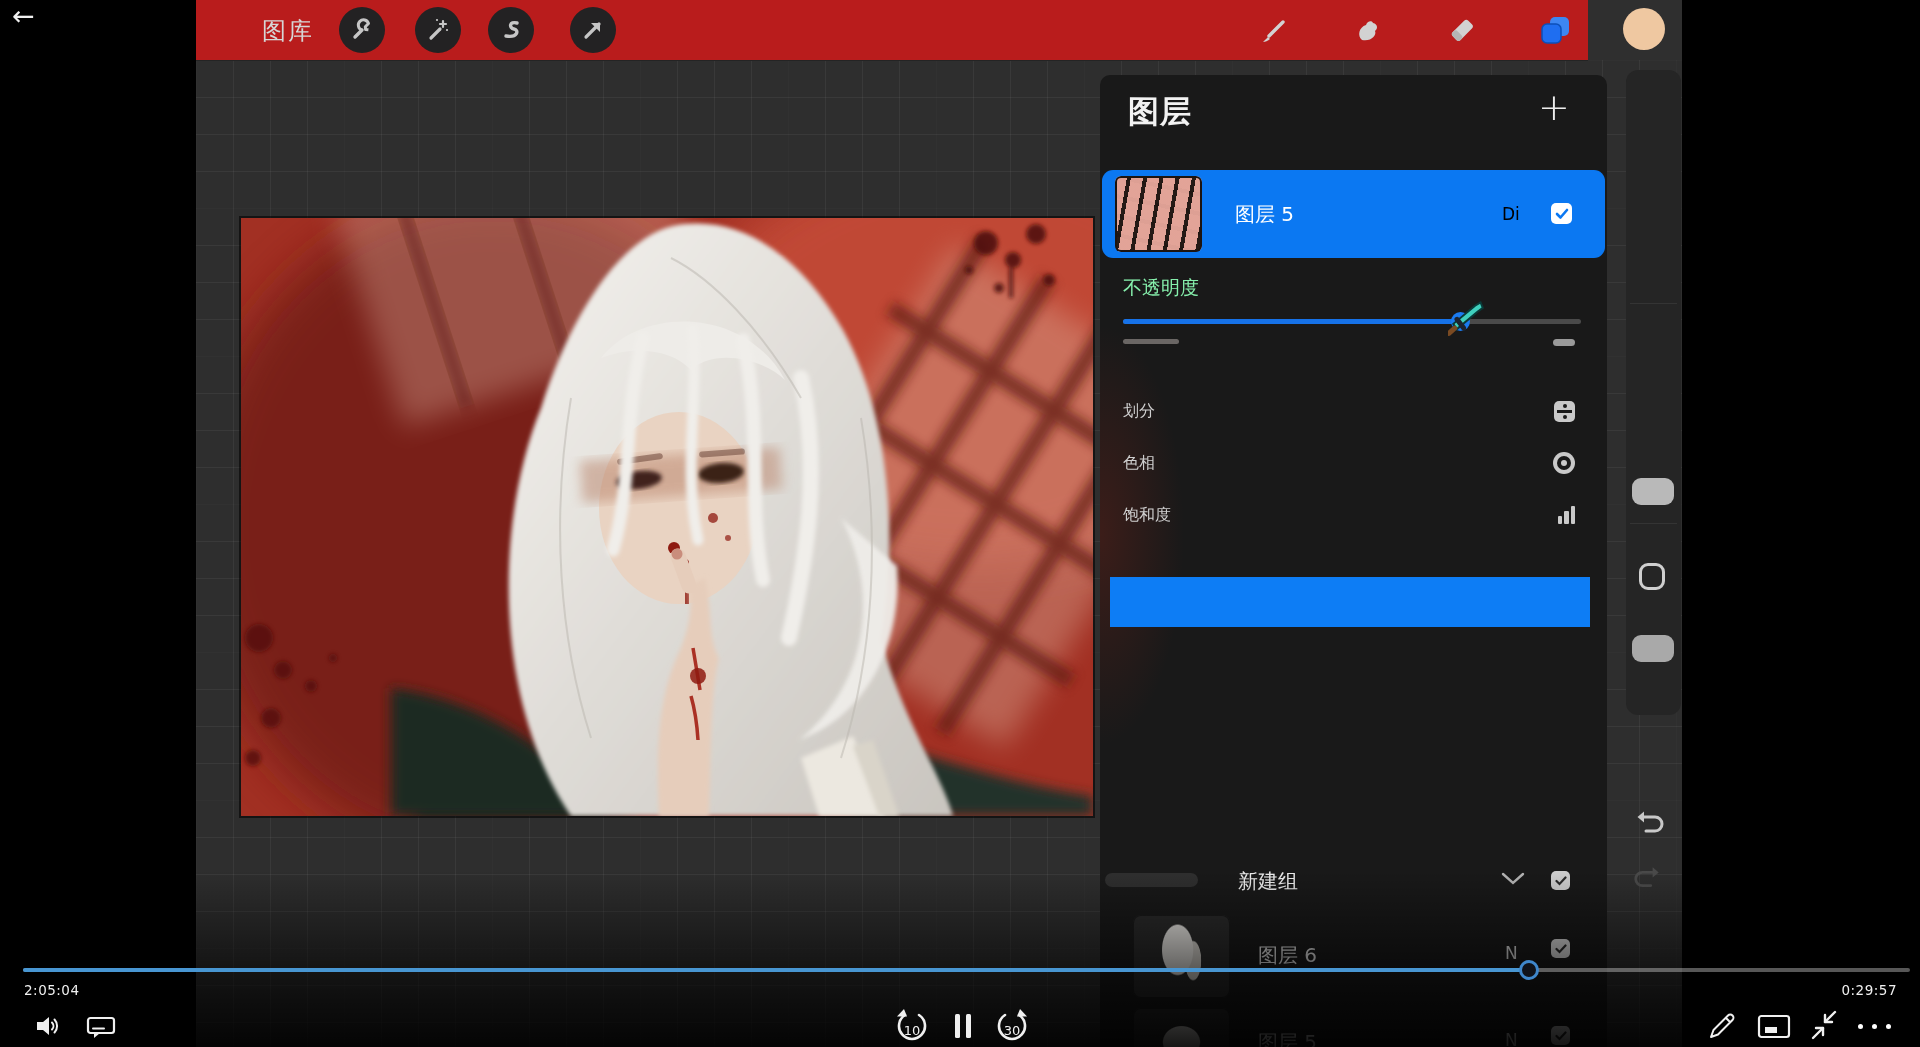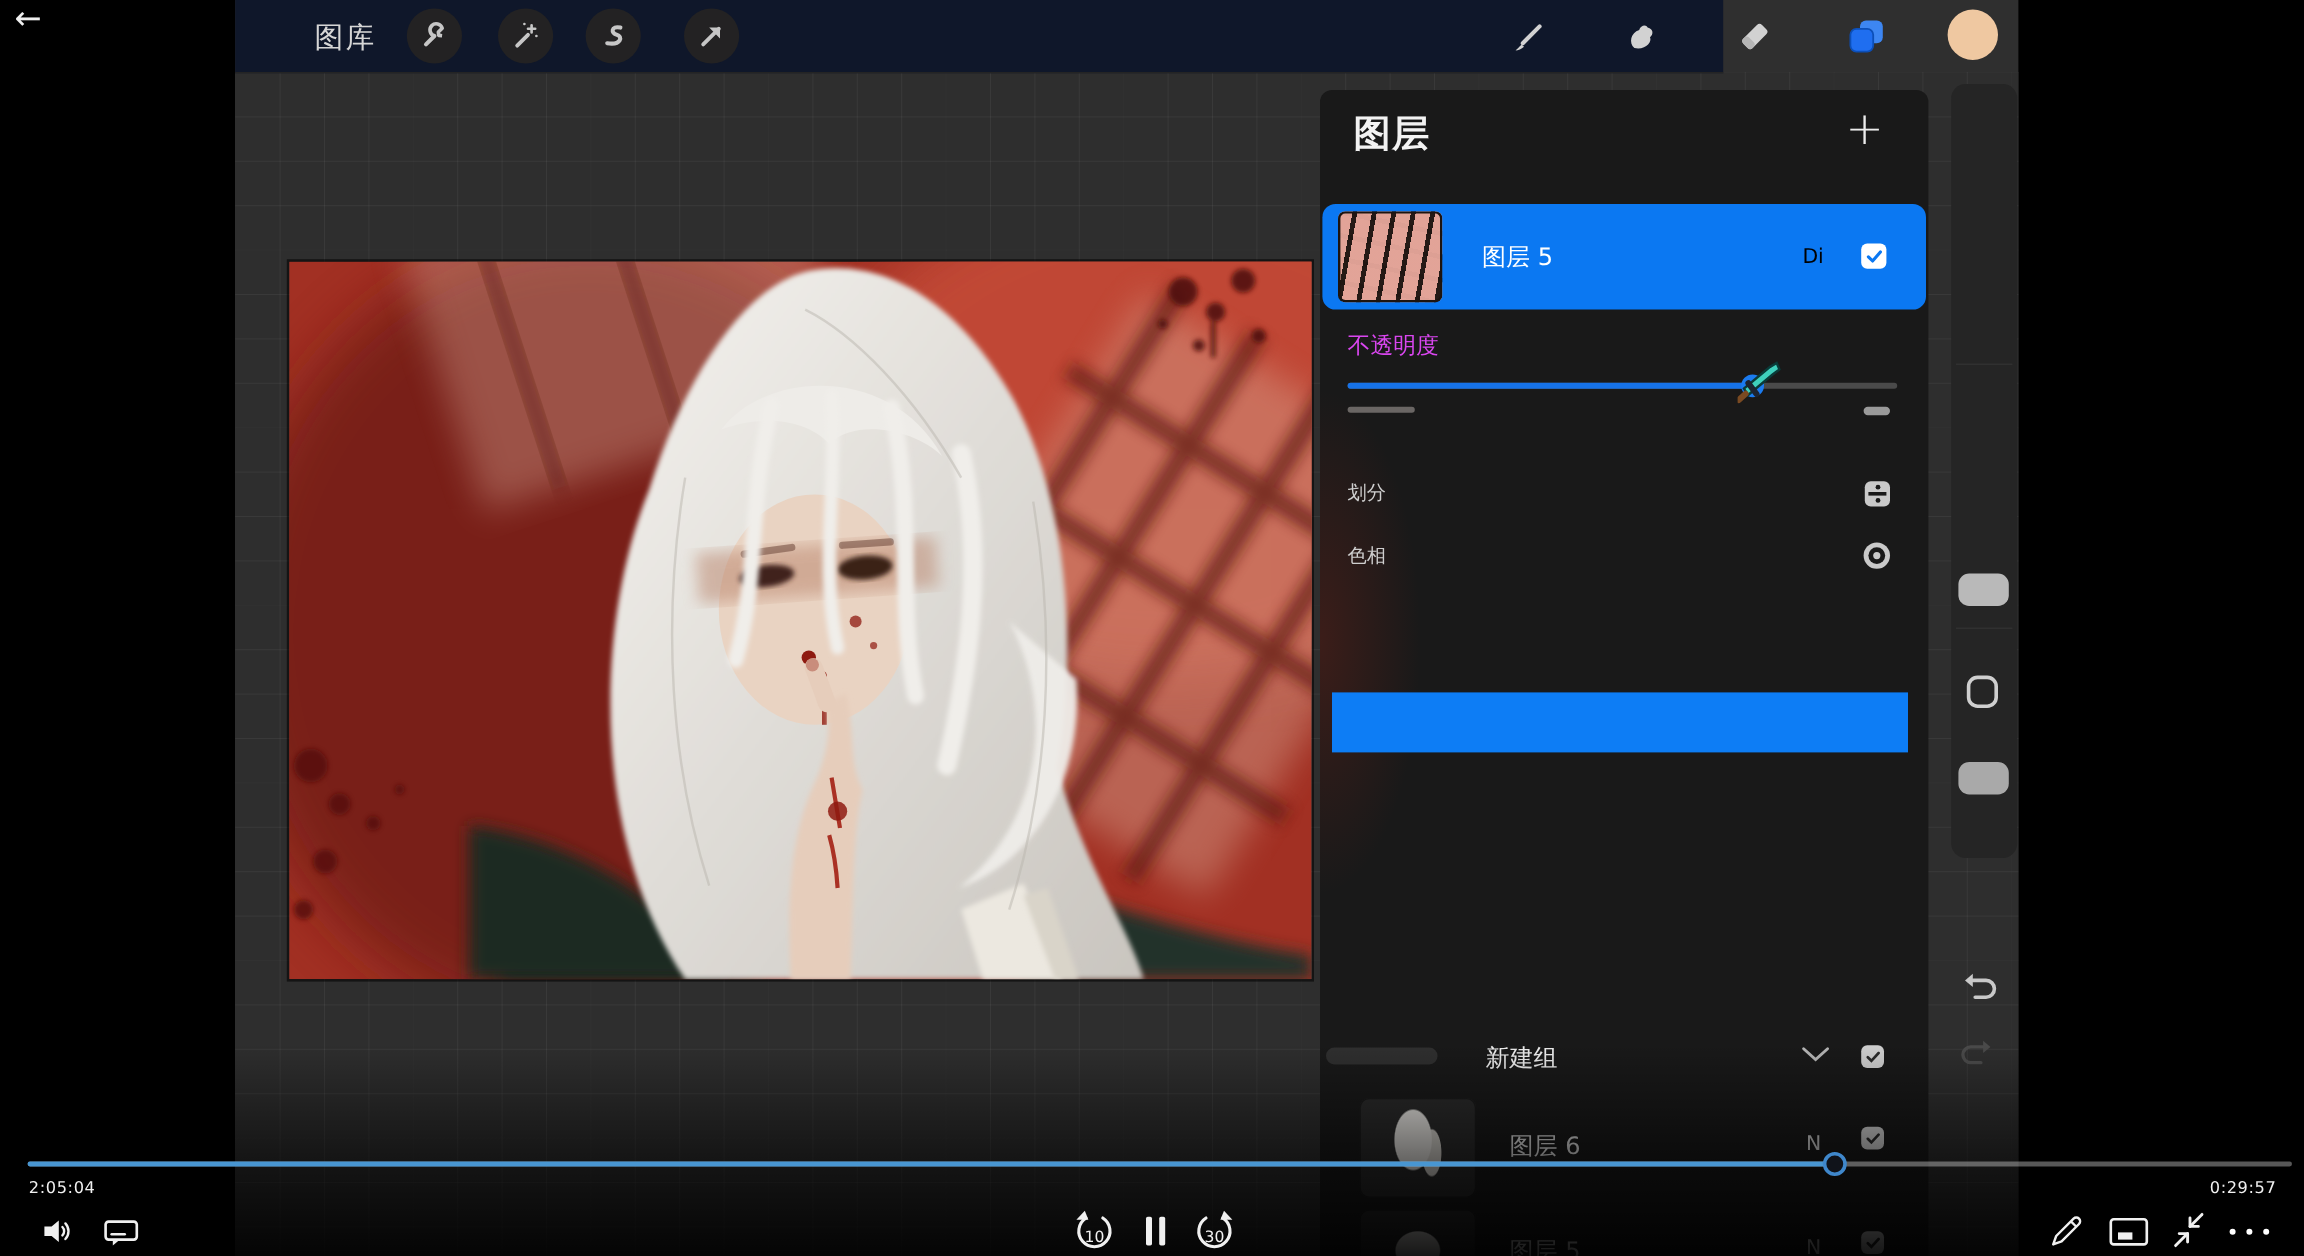--- a/index.html
+++ b/index.html
@@ -7,21 +7,21 @@
          font-family:"DejaVu Sans","Liberation Sans",sans-serif;color:#e8e8e8;}
   .abs{position:absolute;}
   
   #video{left:196px;top:0;width:1486px;height:1047px;background:#2f2f2f;}
   #workspace{left:0;top:60px;width:1486px;height:987px;background-color:#2e2e2e;
     background-image:linear-gradient(rgba(255,255,255,0.05) 1px,transparent 1px),
                      linear-gradient(90deg,rgba(255,255,255,0.05) 1px,transparent 1px),
                      linear-gradient(rgba(0,0,0,0.18) 1px,transparent 1px),
                      linear-gradient(90deg,rgba(0,0,0,0.18) 1px,transparent 1px);
     background-size:37px 37px,37px 37px,148px 148px,148px 148px;}
-  #topbar{left:0;top:0;width:1240px;height:60px;background:#0f172a;border-bottom:1px solid #242424;}
+  #topbar{left:0;top:0;width:1392px;height:60px;background:#b91c1c;border-bottom:1px solid #242424;}
   .toolcirc{position:absolute;top:7px;width:46px;height:46px;border-radius:50%;background:#232223;
             display:flex;align-items:center;justify-content:center;}
   .glabel{font-size:24px;color:#d6d6d6;font-weight:500;letter-spacing:2px;}
   
   #artwork{left:45px;top:218px;width:852px;height:598px;box-shadow:0 0 0 2px rgba(0,0,0,0.55);}
   
   #layers-panel{left:904px;top:75px;width:507px;height:972px;background:#191919;border-radius:10px 10px 0 0;}
   #panel-red-tint{left:0;top:180px;width:120px;height:560px;border-radius:10px;
     background:radial-gradient(ellipse 120px 300px at 0% 50%,rgba(150,40,25,0.28),transparent 70%);}
   #panel-title{left:28px;top:16px;font-size:31px;font-weight:600;color:#f2f2f2;letter-spacing:1px;}
@@ -30,21 +30,21 @@
            display:flex;align-items:center;}
   #sel-thumb{position:absolute;left:13px;top:6px;width:87px;height:76px;border-radius:6px;
     background-color:#241a16;
     background-image:repeating-linear-gradient(100deg,rgba(231,167,155,0.95) 0 12px,rgba(32,22,18,0.95) 12px 16px),
                      repeating-linear-gradient(12deg,rgba(231,167,155,0.5) 0 15px,rgba(32,22,18,0.95) 15px 19px);
     box-shadow:inset 0 0 0 2px #1d140f;}
   .rowname{font-size:20px;color:#fff;}
   .blendtag{font-size:17px;color:#000000;}
   .cbox{width:21px;height:21px;border-radius:5px;background:#fff;display:flex;align-items:center;justify-content:center;}
   .cbox.gray{background:#cfcfcf;}
-  #opacity-label{left:23px;top:200px;font-size:19px;color:#d946ef;}
+  #opacity-label{left:23px;top:200px;font-size:19px;color:#86efac;}
   #opacity-value{left:0;top:200px;width:472px;text-align:right;font-size:19px;color:#bdbdbd;}
   #slider-track{left:23px;top:244px;width:458px;height:5px;border-radius:3px;background:#4a4a4a;}
   #slider-fill{left:0;top:0;width:337px;height:5px;border-radius:3px;background:#1672e8;}
   #slider-thumb{left:328px;top:-7px;width:19px;height:19px;border-radius:50%;background:#1b7bf0;}
   .blendrow{position:absolute;left:0;width:507px;height:52px;display:flex;align-items:center;}
   .blendrow .lbl{position:absolute;left:23px;font-size:16px;color:#cfcfcf;}
   .blendrow .bicon{position:absolute;right:32px;}
   #blend-hl{left:10px;top:502px;width:480px;height:50px;background:#0d7df5;}
   .pill{width:22px;height:7px;border-radius:4px;background:#9a9a9a;}
   .divic{width:21px;height:21px;border-radius:5px;background:#c9c9c9;position:relative;}
@@ -274,20 +274,28 @@
 
       <div id="blend-hl" class="abs"></div>
       <div class="blendrow" style="top:310px;">
         <span class="lbl">划分</span>
         <span class="bicon divic"></span>
       </div>
       <div class="blendrow" style="top:362px;">
         <span class="lbl">色相</span>
         <span class="bicon hueic"></span>
       </div>
+      <div class="blendrow" style="top:414px;">
+        <span class="lbl">饱和度</span>
+        <span class="bicon satic">
+            <i style="height:8px;"></i>
+            <i style="height:13px;"></i>
+            <i style="height:18px;"></i>
+          </span>
+      </div>
 
       <div id="group-pill" class="abs"></div>
       <div id="group-name" class="abs">新建组</div>
       <svg class="abs" style="left:401px;top:797px;" width="24" height="14" viewBox="0 0 24 14">
         <polyline points="2,2 12,11 22,2" stroke="#b5b5b5" stroke-width="2.4" fill="none" stroke-linecap="round"></polyline>
       </svg>
       <div class="cbox gray abs" style="left:451px;top:796px;width:19px;height:19px;">
         <svg width="12" height="10" viewBox="0 0 12 10">
           <path d="M1.5 5 L4.5 8 L10.5 1.5" stroke="#2b2b2b" stroke-width="2.2" fill="none" stroke-linecap="round"></path>
         </svg>

